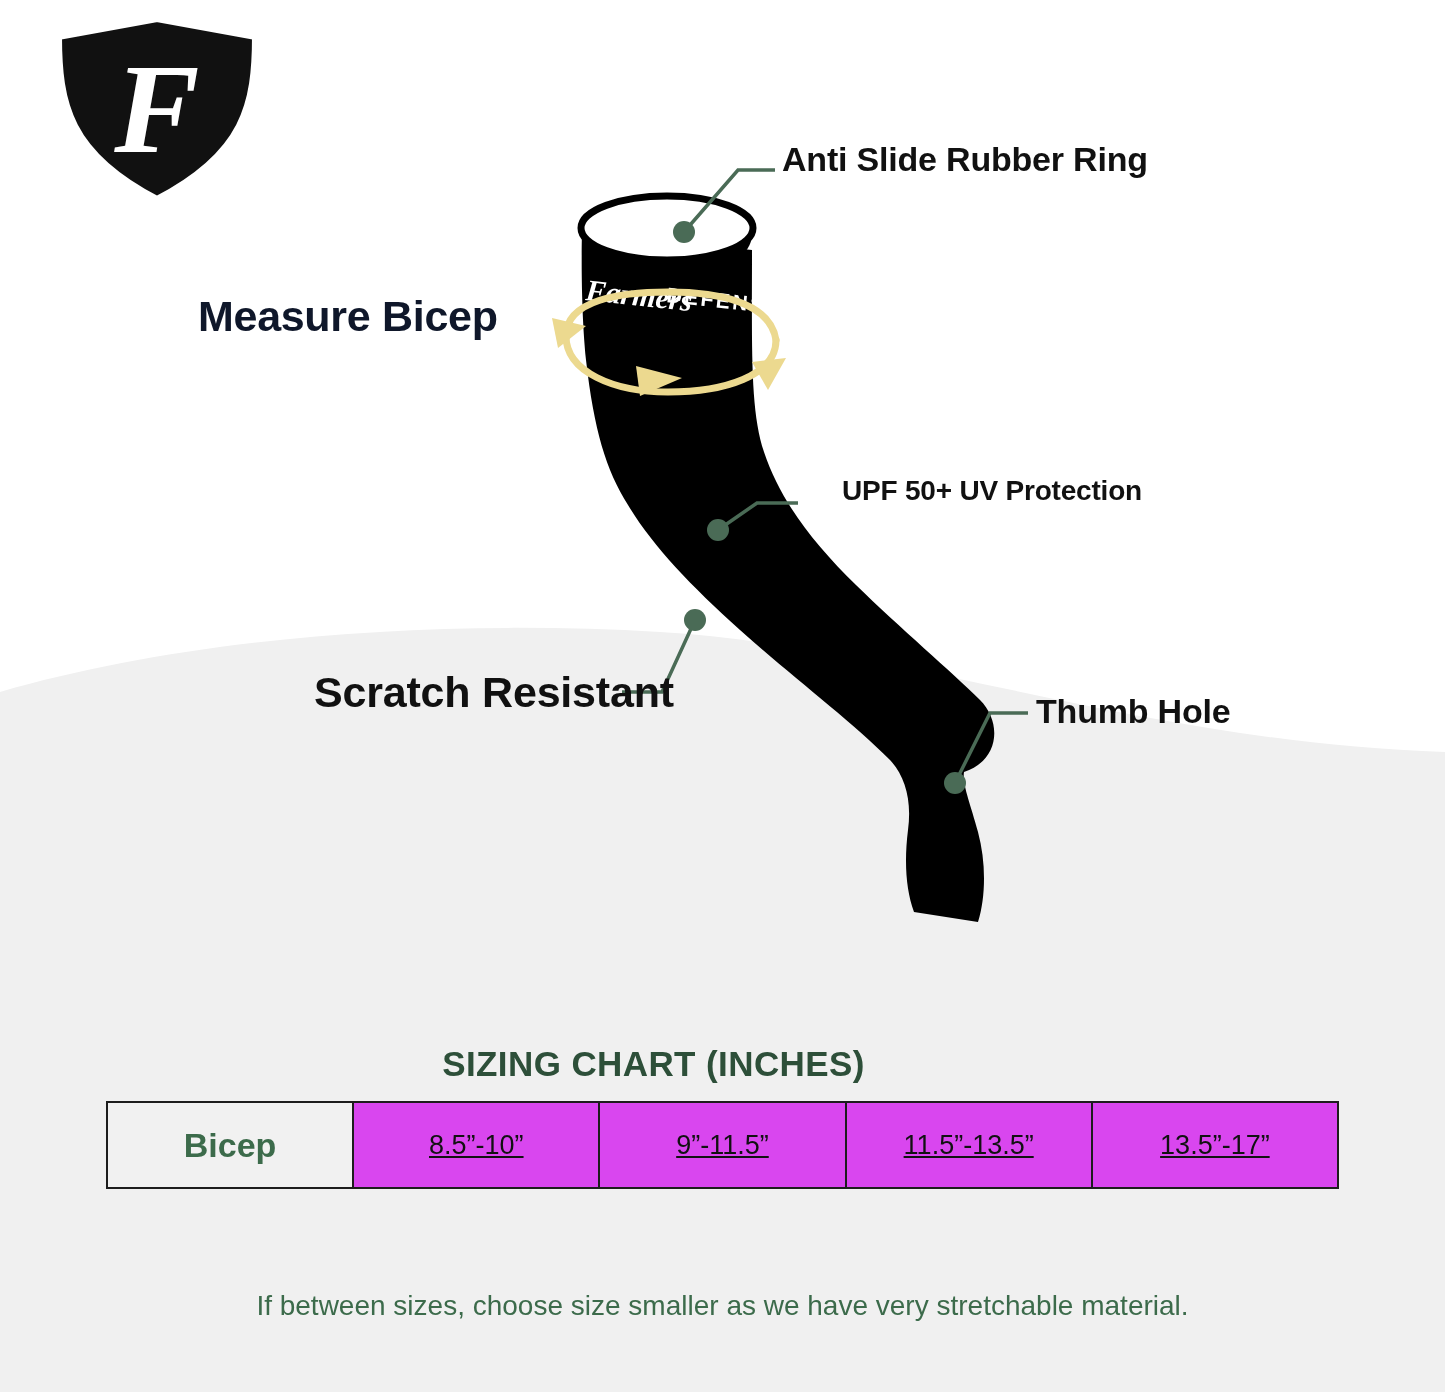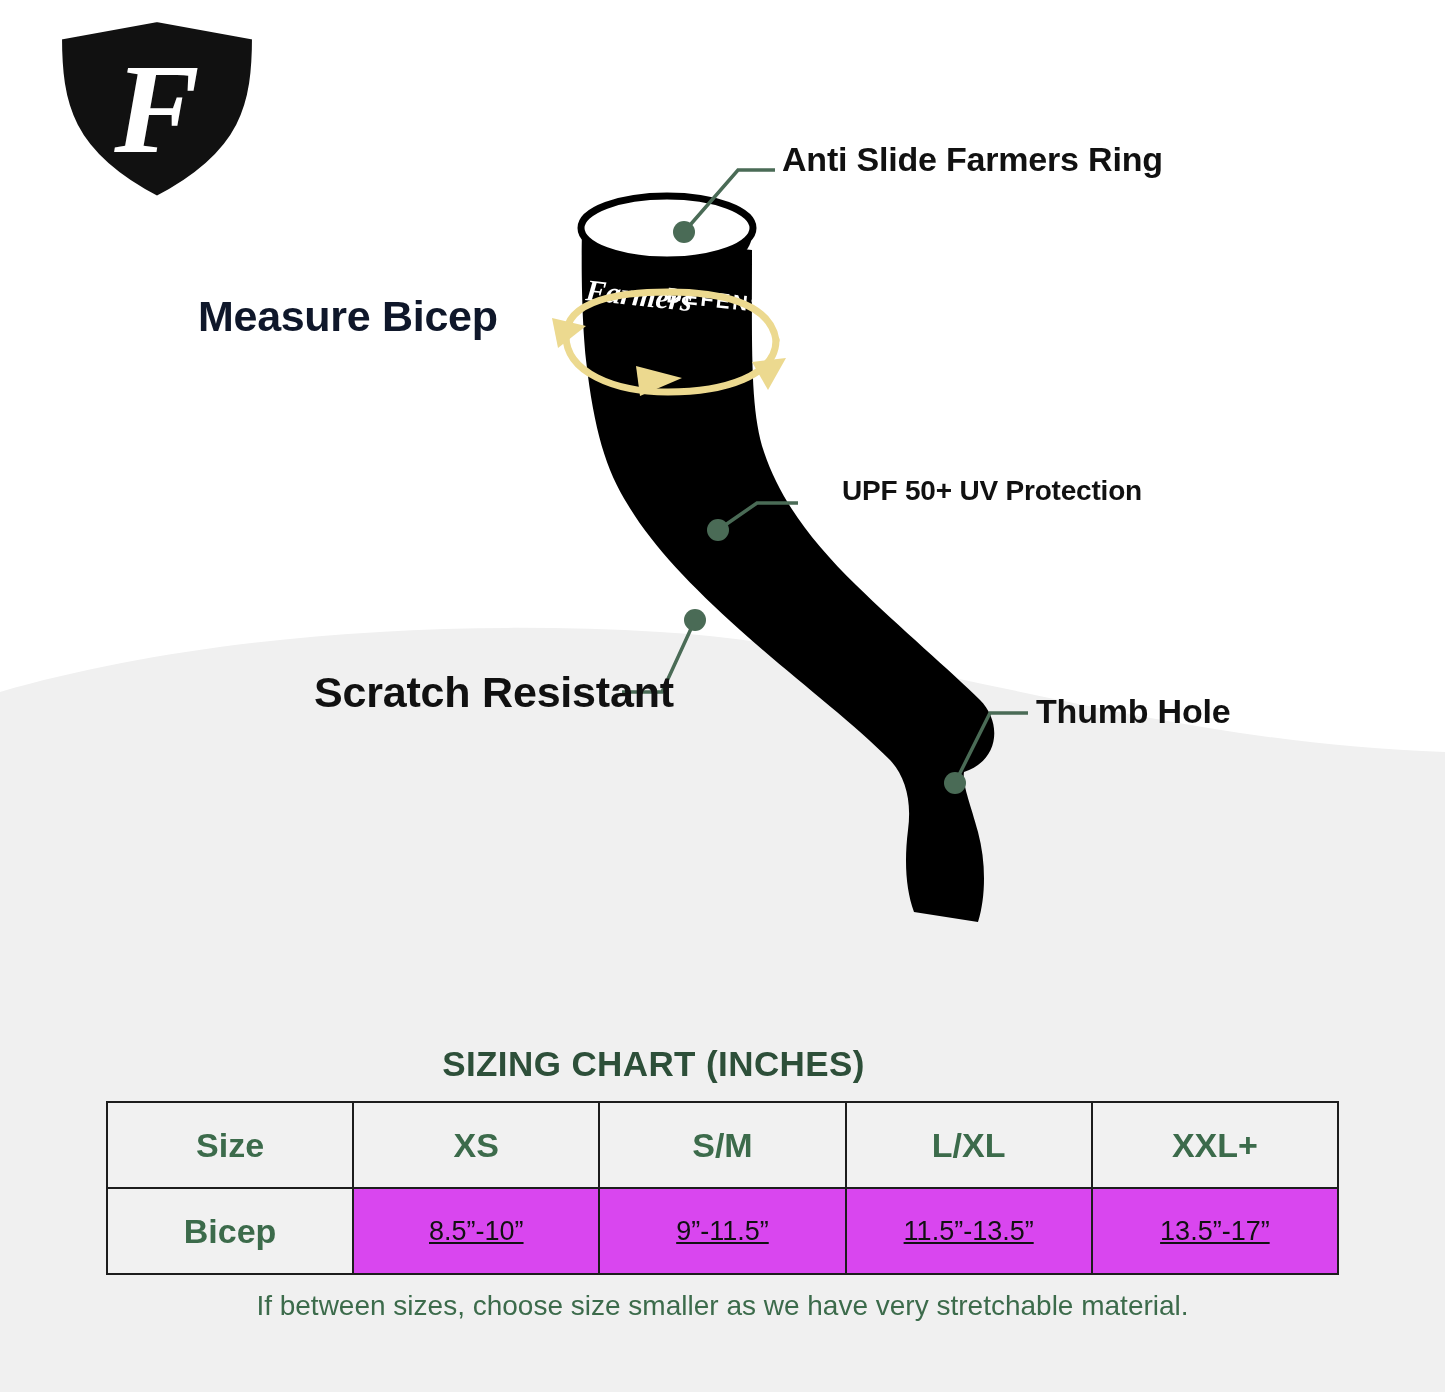--- a/index.html
+++ b/index.html
@@ -158,41 +158,34 @@
       <polyline points="695,620 662,692 622,692" fill="none" stroke="#4a6b56" stroke-width="3.5"></polyline>
       <circle cx="695" cy="620" r="11" fill="#4a6b56"></circle>
     </g>
 
     <g>
       <polyline points="955,783 990,713 1028,713" fill="none" stroke="#4a6b56" stroke-width="3.5"></polyline>
       <circle cx="955" cy="783" r="11" fill="#4a6b56"></circle>
     </g>
   </svg>
 
-  <div class="callout" id="callout-ring">Anti Slide Farmers Ring</div>
+  <div class="callout" id="callout-ring">Anti Slide Rubber Ring</div>
 
   <div class="callout" id="callout-upf">UPF 50+ UV Protection</div>
 
   <div class="callout" id="callout-scratch">Scratch Resistant</div>
 
   <div class="callout" id="callout-thumb">Thumb Hole</div>
 
   <div class="callout" id="callout-bicep">Measure Bicep</div>
 
   <div id="sizing-title">SIZING CHART (INCHES)</div>
 
   <table id="size-table">
     <tbody>
-        <tr>
-      <td class="hdr">Size</td>
-      <td class="hdr">XS</td>
-      <td class="hdr">S/M</td>
-      <td class="hdr">L/XL</td>
-      <td class="hdr">XXL+</td>
-    </tr>
     <tr>
       <td class="rowlabel">Bicep</td>
       <td class="val">8.5”-10”</td>
       <td class="val">9”-11.5”</td>
       <td class="val">11.5”-13.5”</td>
       <td class="val">13.5”-17”</td>
     </tr>
   </tbody>
     </table>
 

